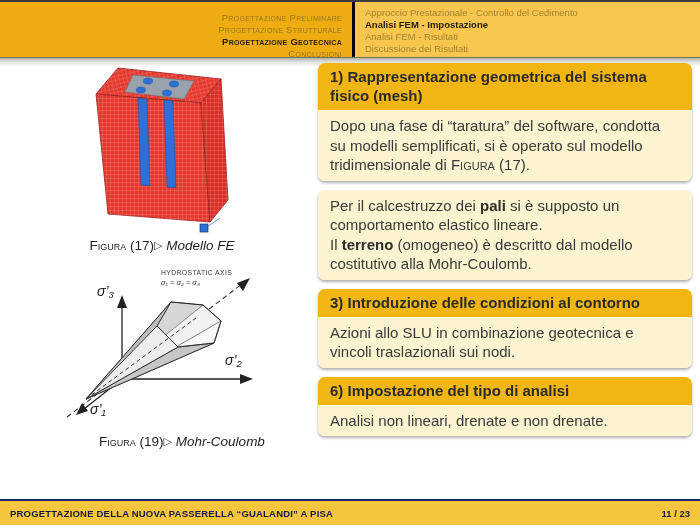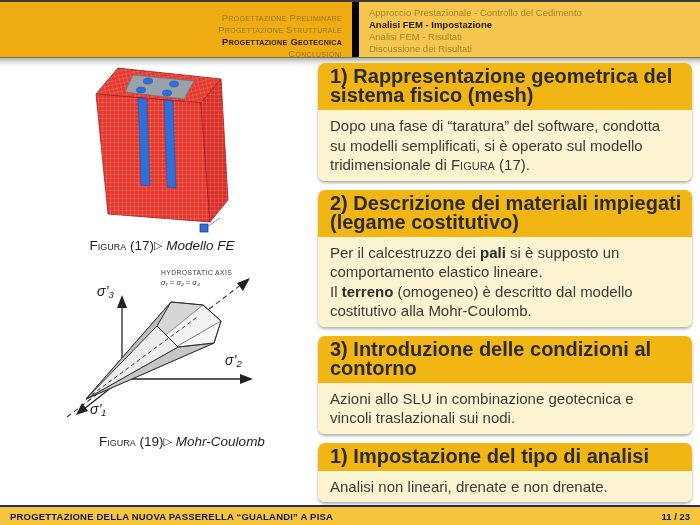--- a/index.html
+++ b/index.html
@@ -8,21 +8,21 @@
     background:#ffffff;font-family:"Liberation Sans",sans-serif;
     -webkit-font-smoothing:antialiased;
   }
   
   .header{position:absolute;top:0;left:0;width:700px;}
   .header-topline{height:2px;background:#3a3a3a;}
   .header-cols{display:flex;height:55px;}
   .header-left{width:352px;background:#eeac12;box-sizing:border-box;
     text-align:right;padding:10px 10px 0 0;}
   .header-right{flex:1;background:#f7c64e;box-sizing:border-box;
-    padding:5px 0 0 10px;border-left:7px solid #000000;}
+    padding:5px 0 0 10px;border-left:3px solid #000000;}
   .nav-item{font-size:9.5px;line-height:12px;color:#98791f;cursor:pointer;}
   .header-left .nav-item{font-variant:small-caps;letter-spacing:.3px;}
   .header-right .nav-item{color:#a1842e;}
   .nav-item.active{color:#241b00;font-weight:bold;}
   .header-shadow{height:9px;border-top:1px solid #74745c;
     background:linear-gradient(#b2b2a6,#e3e3e0 45%,#ffffff);}
   
   .fig-svg{position:absolute;}
   .caption{position:absolute;font-size:13.5px;color:#1f1f1f;text-align:center;white-space:nowrap;}
   .caption .sc{font-variant:small-caps;}
@@ -31,29 +31,29 @@
   
   .formula{position:absolute;left:6px;top:459px;font-size:13px;font-style:italic;
     color:#3d4049;line-height:1.45;letter-spacing:.2px;}
   .formula .l2{color:#3f4560;margin-top:48px;}
   
   .blocks{position:absolute;left:318px;top:63px;width:374px;
     display:flex;flex-direction:column;gap:9px;}
   .block{border-radius:7px;overflow:hidden;
     box-shadow:0 2px 3px rgba(110,110,110,.55);}
   .block-header{background:#f2b614;padding:4px 10px 5px 12px;
-    font-size:20px;font-weight:bold;color:#2b2b2b;line-height:19px;}
+    font-size:15px;font-weight:bold;color:#2b2b2b;line-height:19px;}
   .block-body{background:#fcf3d0;padding:6px 14px 6px 12px;
     font-size:15px;color:#3a3a3a;line-height:19.5px;}
   .block-body .b{font-weight:bold;color:#2e2e2e;}
   .block-body .sc{font-variant:small-caps;}
   
   .footer{position:absolute;left:0;bottom:0;width:700px;}
   .footer-line{height:2px;background:#27276a;}
-  .footer-bar{height:18px;background:#f5c53e;display:flex;align-items:center;
+  .footer-bar{height:24px;background:#f5c53e;display:flex;align-items:center;
     justify-content:space-between;padding:0 10px;box-sizing:border-box;}
   .footer-title{font-size:9.5px;font-weight:bold;color:#16164e;letter-spacing:.2px;}
   .footer-page{font-size:9.5px;font-weight:bold;color:#16164e;}
 </style>
 </head>
 <body>
 
 <div class="header">
   <div class="header-topline"></div>
   <div class="header-cols">
@@ -152,34 +152,33 @@
 <div class="blocks">
 
   <div class="block">
     <div class="block-header">1) Rappresentazione geometrica del sistema fisico (mesh)</div>
     <div class="block-body">
       <span>Dopo una fase di “taratura” del software, condotta su modelli semplificati, si è operato sul modello tridimensionale di </span><span class="sc">Figura</span><span> (17).</span>
     </div>
   </div>
 
   <div class="block">
-    <div class="block-header">2) Descrizione dei materiali impiegati (legame costitutivo)</div>
     <div class="block-body">
       <span>Per il calcestruzzo dei </span><span class="b">pali</span><span> si è supposto un comportamento elastico lineare.</span><br>
       <span>Il </span><span class="b">terreno</span><span> (omogeneo) è descritto dal modello costitutivo alla Mohr-Coulomb.</span>
     </div>
   </div>
 
   <div class="block">
     <div class="block-header">3) Introduzione delle condizioni al contorno</div>
     <div class="block-body">Azioni allo SLU in combinazione geotecnica e vincoli traslazionali sui nodi.</div>
   </div>
 
   <div class="block">
-    <div class="block-header">1) Impostazione del tipo di analisi</div>
+    <div class="block-header">6) Impostazione del tipo di analisi</div>
     <div class="block-body">Analisi non lineari, drenate e non drenate.</div>
   </div>
 
 </div>
 
 <div class="footer">
   <div class="footer-line"></div>
   <div class="footer-bar">
     <span class="footer-title">PROGETTAZIONE DELLA NUOVA PASSERELLA “GUALANDI” A PISA</span>
     <span class="footer-page">11 / 23</span>

